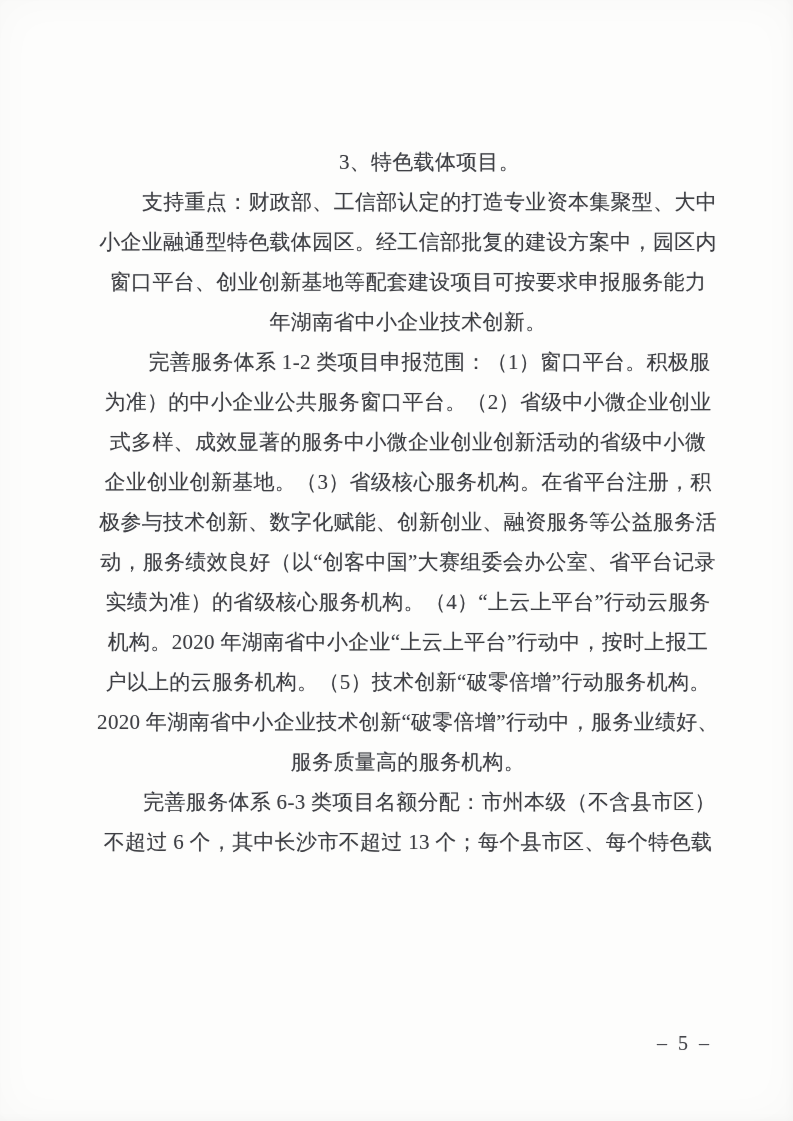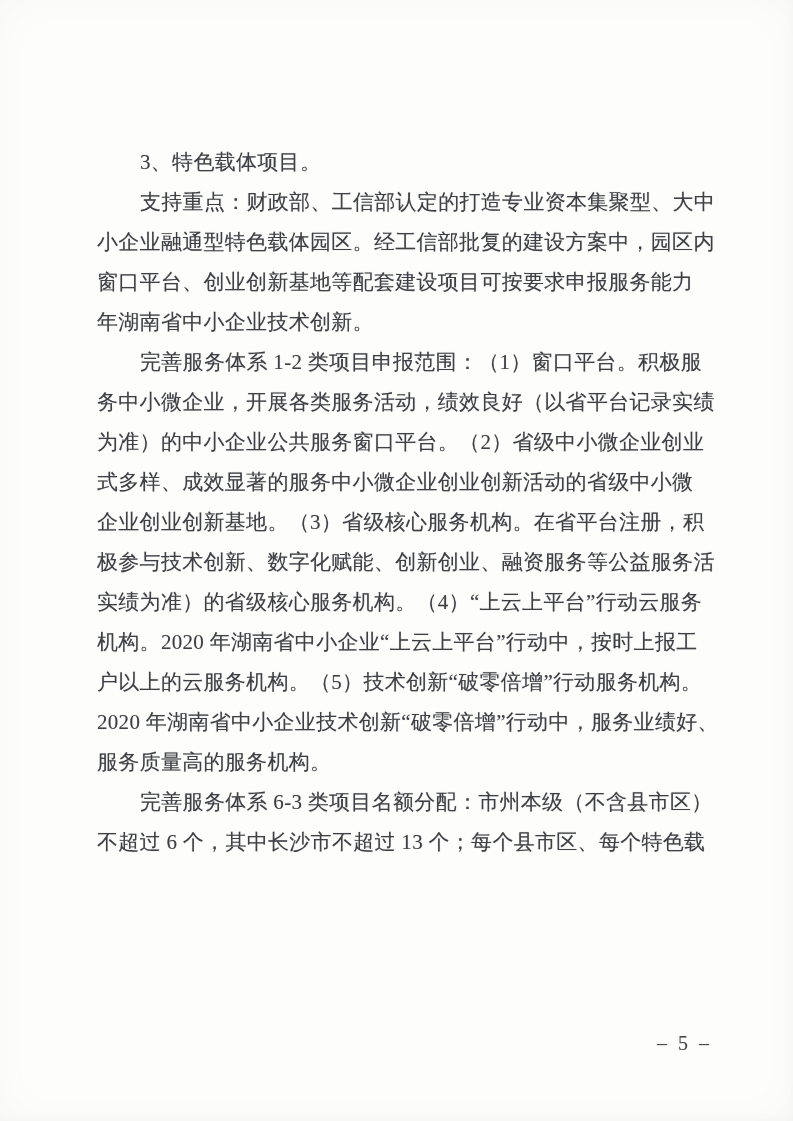--- a/index.html
+++ b/index.html
@@ -23,20 +23,21 @@
     width: 622px;
   }
   .line {
     height: 40px;
     line-height: 40px;
     font-size: 21px;
     color: #3f4045;
     white-space: nowrap;
     letter-spacing: 0.3px;
     text-shadow: 0 0 1px rgba(63,64,69,0.35);
+    text-align: center;
   }
   .line.indent {
     padding-left: 43px;
   }
   .page-number {
     position: absolute;
     top: 1030px;
     right: 81px;
     height: 26px;
     line-height: 26px;
@@ -50,25 +51,25 @@
 <body>
 
 <div class="page">
   <div class="text-block">
     <div class="line indent">3、特色载体项目。</div>
     <div class="line indent">支持重点：财政部、工信部认定的打造专业资本集聚型、大中</div>
     <div class="line">小企业融通型特色载体园区。经工信部批复的建设方案中，园区内</div>
     <div class="line">窗口平台、创业创新基地等配套建设项目可按要求申报服务能力</div>
     <div class="line">年湖南省中小企业技术创新。</div>
     <div class="line indent">完善服务体系 1-2 类项目申报范围：（1）窗口平台。积极服</div>
-    <div class="line">务中小微企业，开展各类服务活动，绩效良好（以省平台记录实绩</div>
     <div class="line">为准）的中小企业公共服务窗口平台。（2）省级中小微企业创业</div>
     <div class="line">式多样、成效显著的服务中小微企业创业创新活动的省级中小微</div>
     <div class="line">企业创业创新基地。（3）省级核心服务机构。在省平台注册，积</div>
     <div class="line">极参与技术创新、数字化赋能、创新创业、融资服务等公益服务活</div>
+    <div class="line">动，服务绩效良好（以“创客中国”大赛组委会办公室、省平台记录</div>
     <div class="line">实绩为准）的省级核心服务机构。（4）“上云上平台”行动云服务</div>
     <div class="line">机构。2020 年湖南省中小企业“上云上平台”行动中，按时上报工</div>
     <div class="line">户以上的云服务机构。（5）技术创新“破零倍增”行动服务机构。</div>
     <div class="line">2020 年湖南省中小企业技术创新“破零倍增”行动中，服务业绩好、</div>
     <div class="line">服务质量高的服务机构。</div>
     <div class="line indent">完善服务体系 6-3 类项目名额分配：市州本级（不含县市区）</div>
     <div class="line">不超过 6 个，其中长沙市不超过 13 个；每个县市区、每个特色载</div>
   </div>
   <div class="page-number">– 5 –</div>
 </div>

